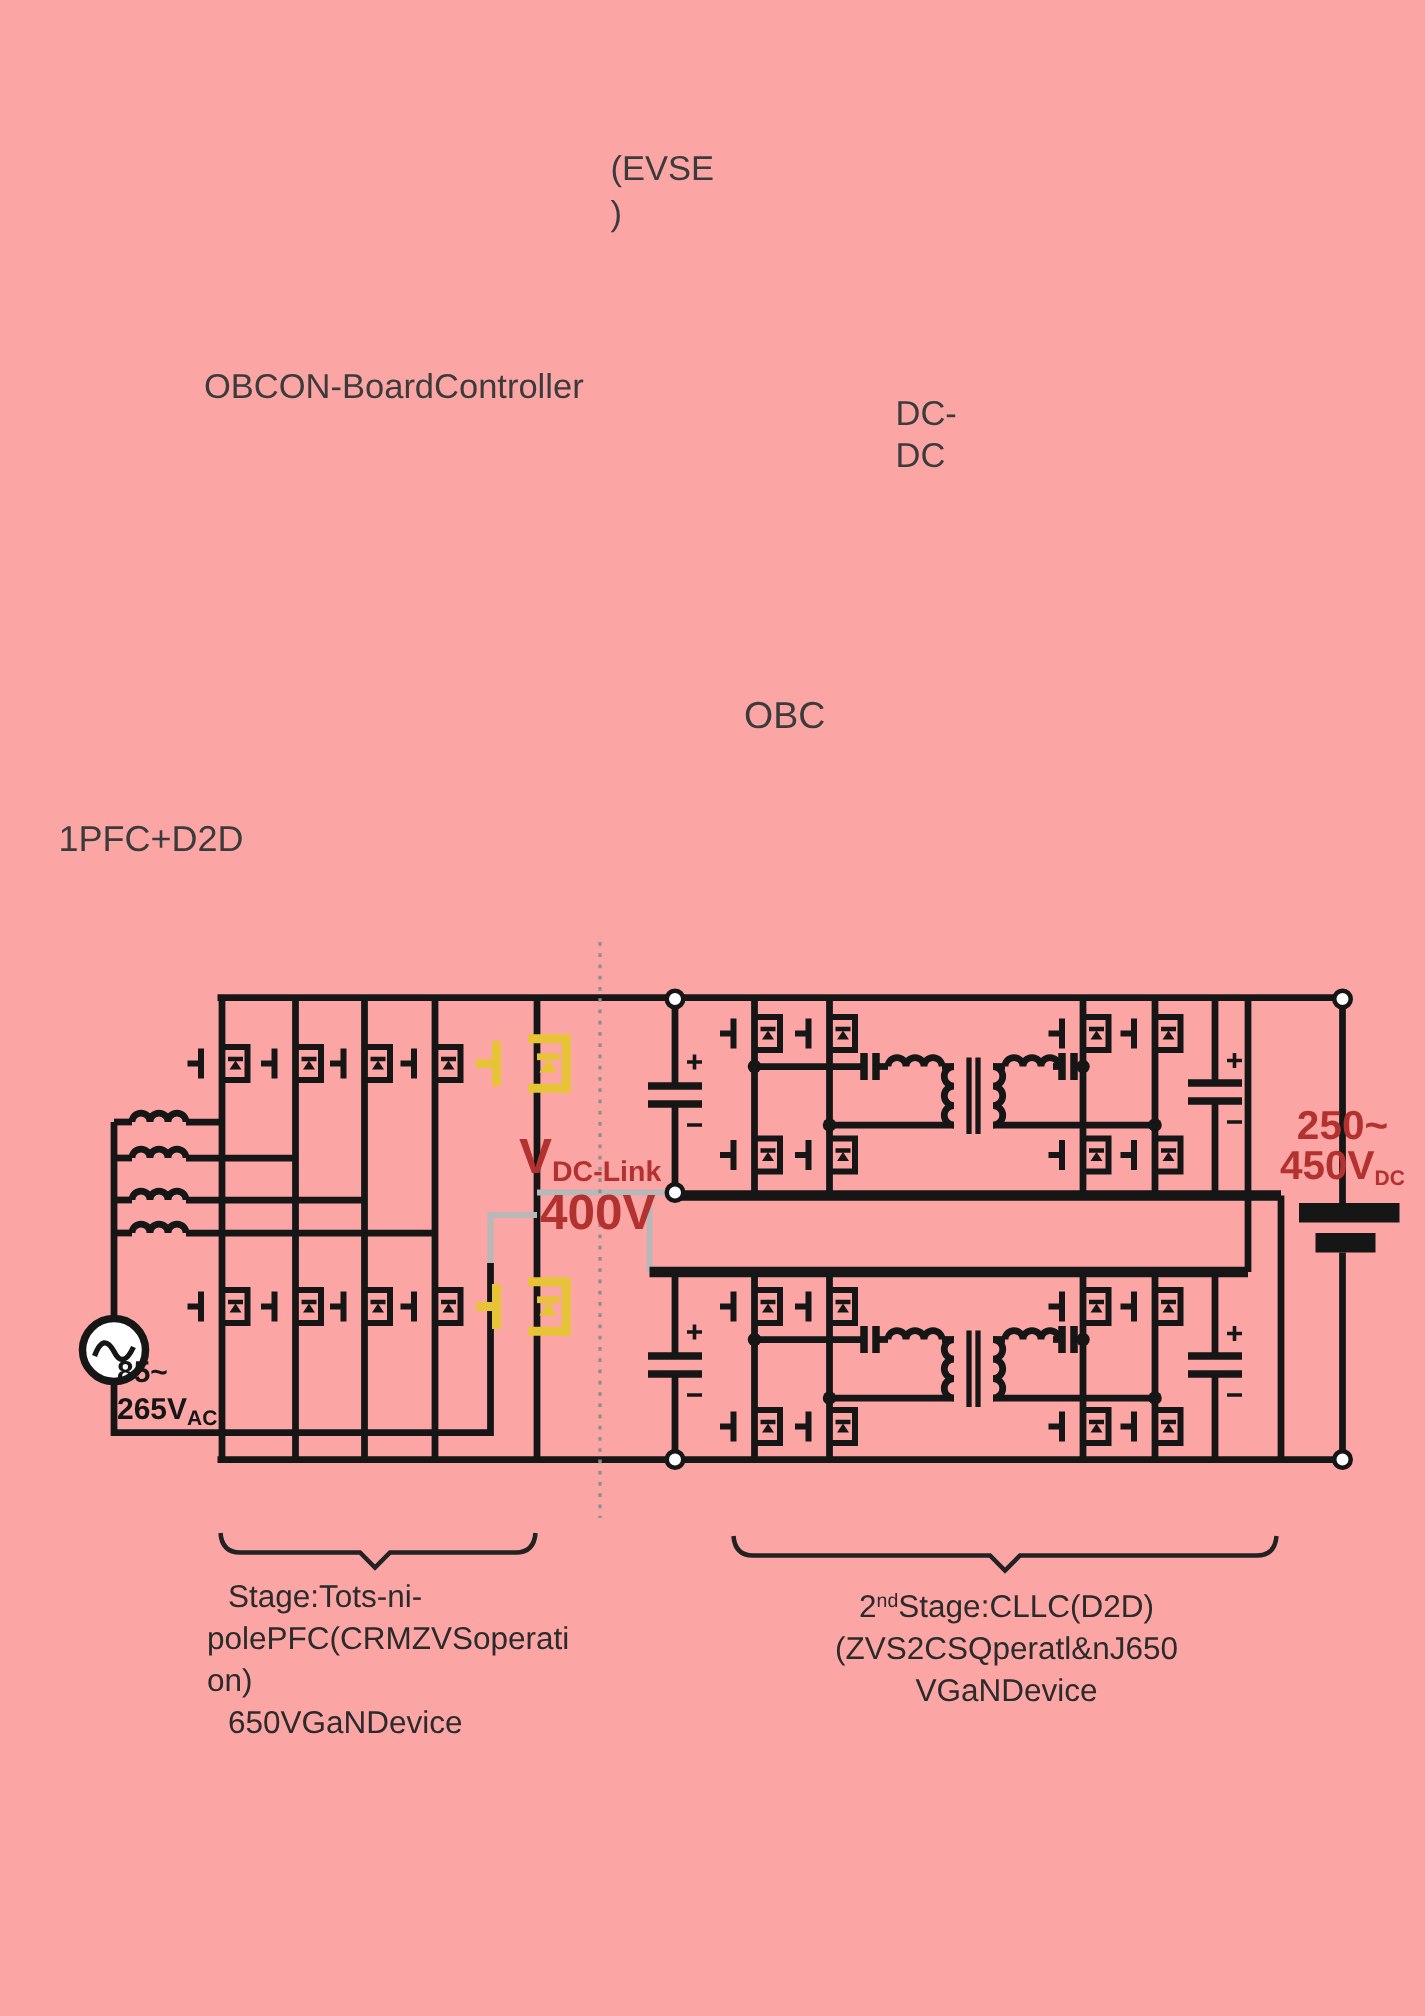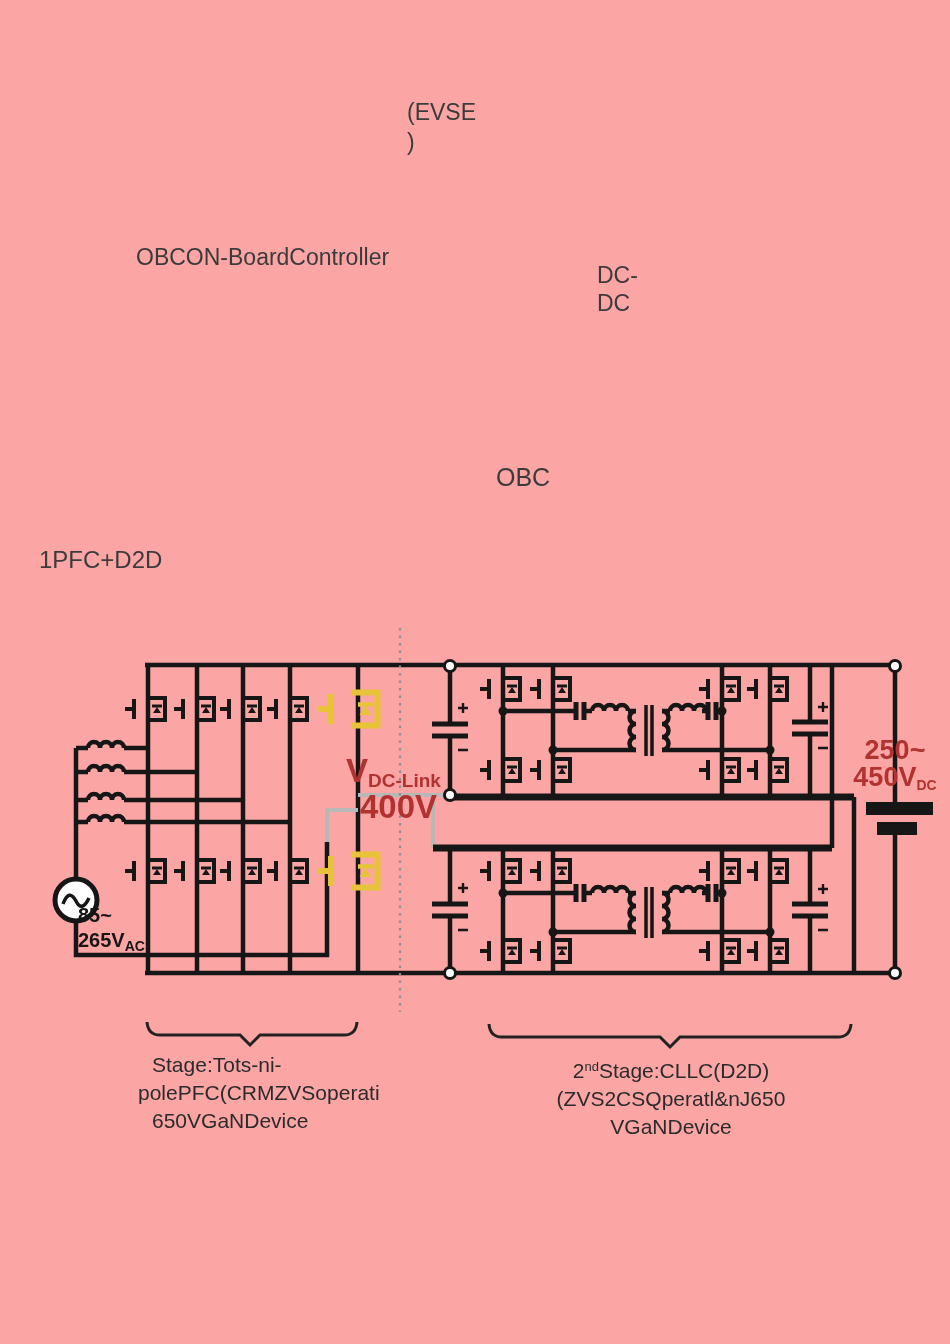--- a/index.html
+++ b/index.html
@@ -253,20 +253,21 @@
   </div>
 
   <div class="abs red lab-out">
     <span>250~</span><br>
     <span>450V</span><span class="sub">DC</span>
   </div>
 
   <div class="abs cap cap1">
     <div class="ind">Stage:Tots-ni-</div>
     <div>polePFC(CRMZVSoperati</div>
+    <div>on)</div>
     <div class="ind">650VGaNDevice</div>
   </div>
 
   <div class="abs cap cap2">
     <div>
       <span>2</span><span class="sup">nd</span><span>Stage:CLLC(D2D)</span>
     </div>
     <div>(ZVS2CSQperatl&amp;nJ650</div>
     <div>VGaNDevice</div>
   </div>

